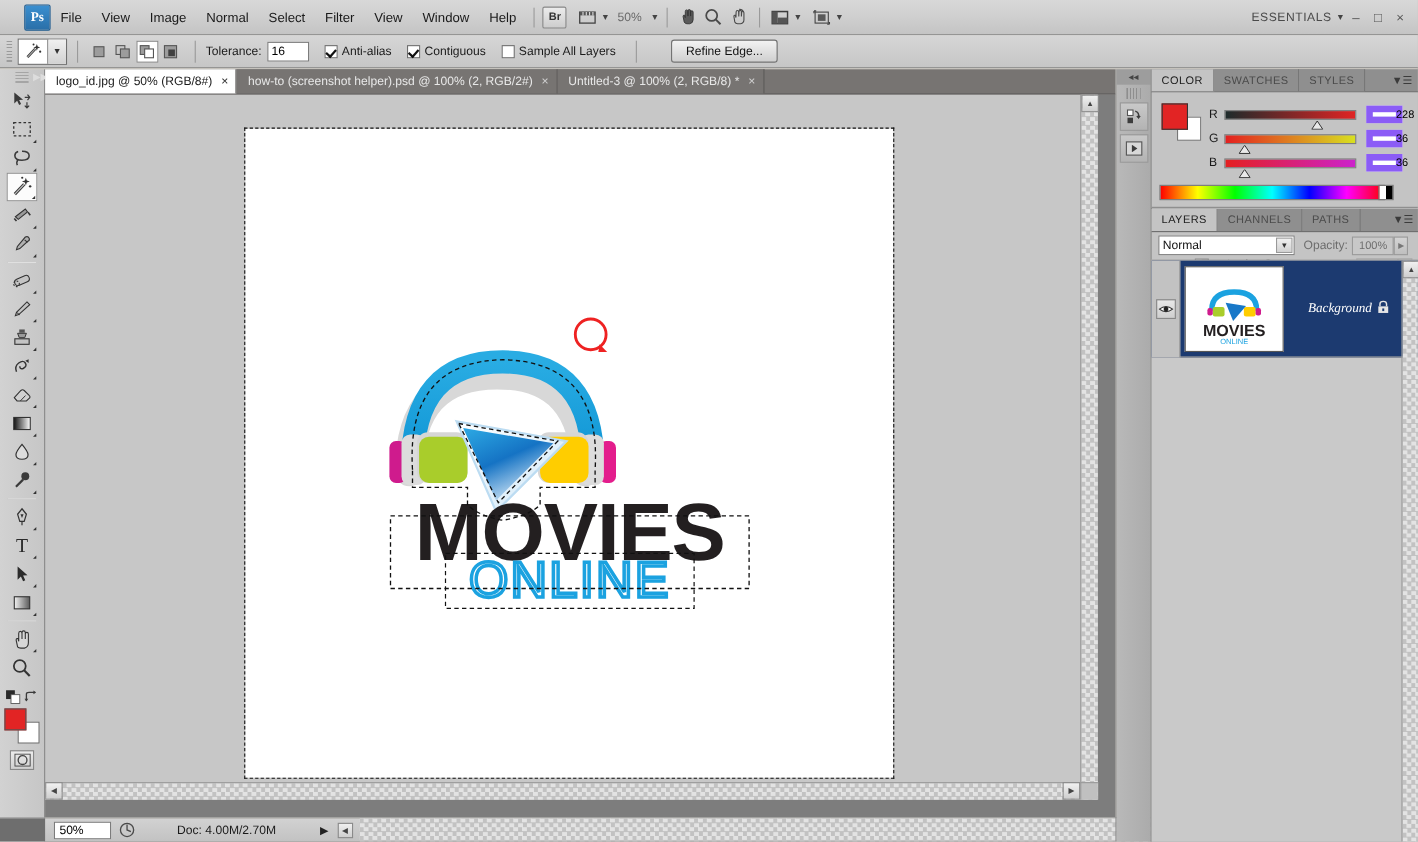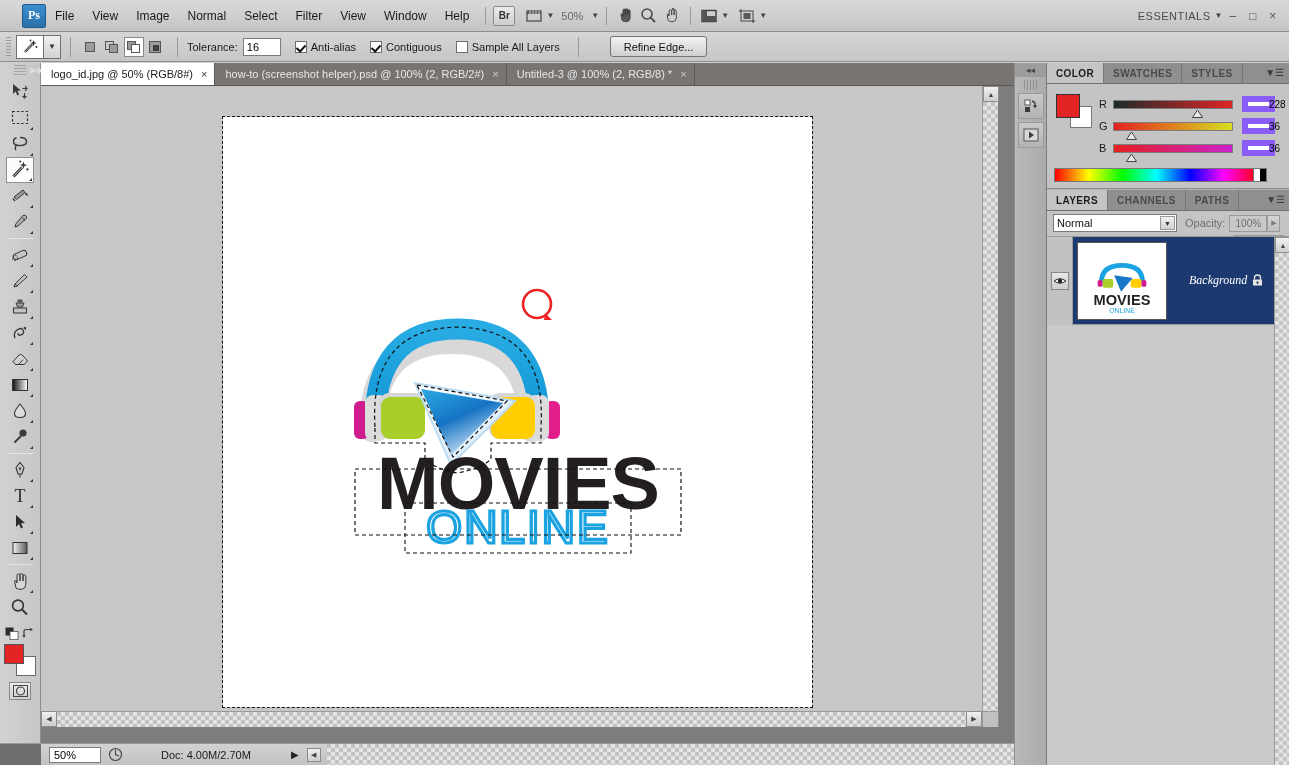--- a/index.html
+++ b/index.html
@@ -231,21 +231,21 @@
     position: absolute; left: 1046px; top: 63px; width: 243px; height: 702px;
     background: #b4b4b4; border-left: 1px solid #7a7a7a;
   }
   .panel-tabs {
     display: flex; align-items: flex-end; height: 21px;
     background: #8f8f8f; border-bottom: 1px solid #6f6f6f;
     position: relative;
   }
   .ptab {
     height: 20px; padding: 0 9px; display: flex; align-items: center;
-    font-size: 10px; font-weight: bold; letter-spacing: .4px;
+    font-size: 10px; font-weight: normal; letter-spacing: .4px;
     color: #4a4a4a; background: #8f8f8f; border-right: 1px solid #777;
   }
   .ptab.active { background: #c4c4c4; color: #1c1c1c; }
   .pmenu { position: absolute; right: 5px; top: 4px; font-size: 10px; color: #3b3b3b; }
 
   
   #colorpanel { background: #c4c4c4; height: 105px; position: relative;
      border-bottom: 1px solid #8a8a8a; }
   #cp-sw { position: absolute; left: 9px; top: 10px; width: 36px; height: 34px; }
   #cp-fg { position: absolute; left: 0; top: 0; width: 24px; height: 24px;

